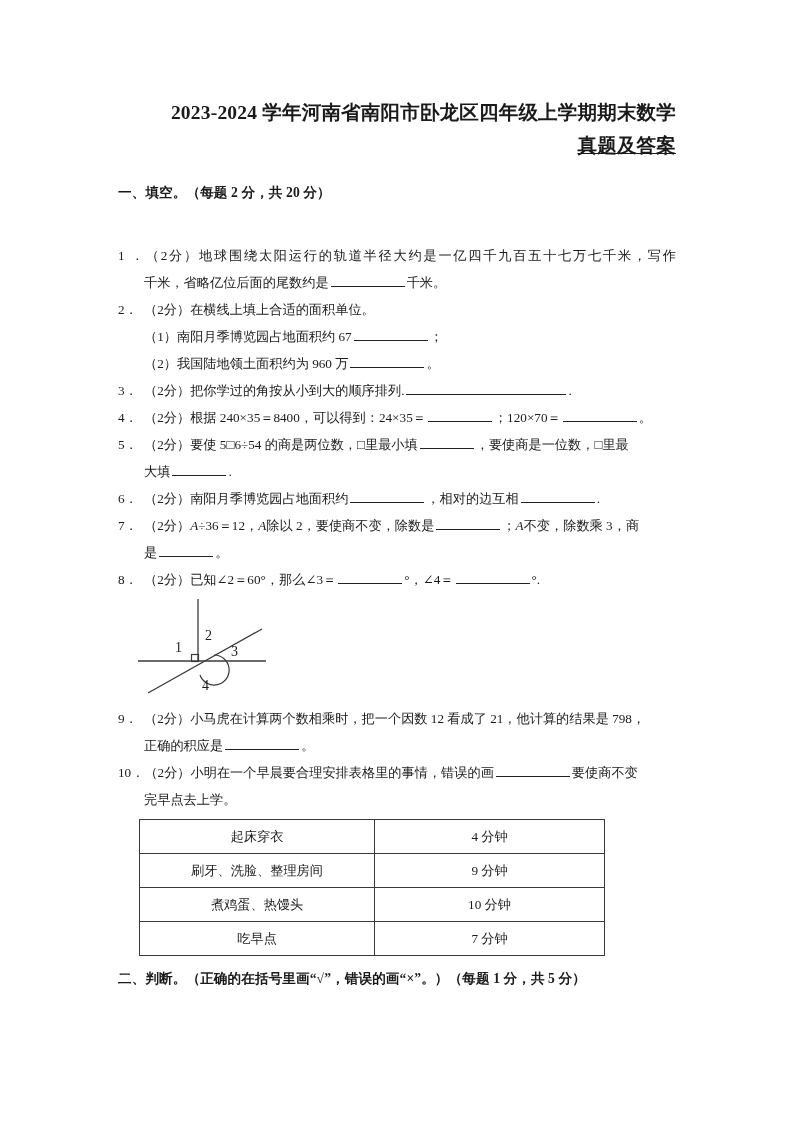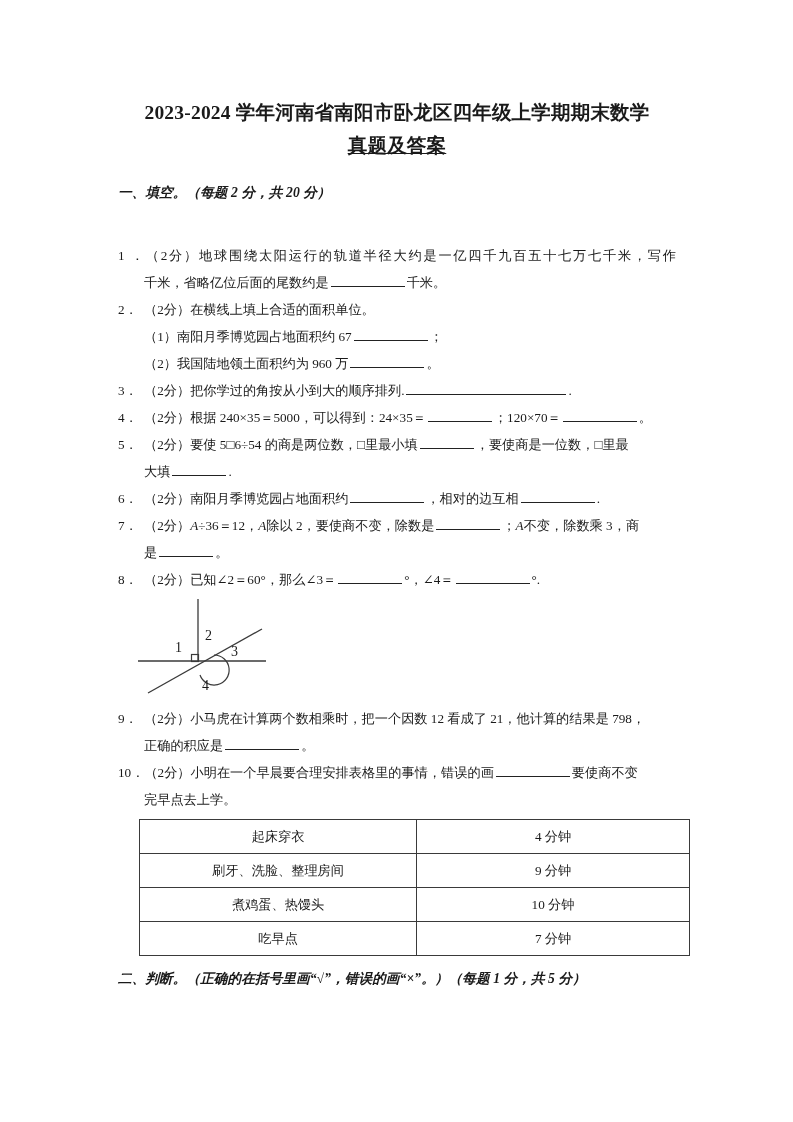--- a/index.html
+++ b/index.html
@@ -21,36 +21,35 @@
     left: 118px;
     top: 0;
     width: 558px;
   }
 
   
   .doc-title {
     font-weight: bold;
     font-size: 19.5px;
     line-height: 33px;
-    text-align: center;
+    text-align: right;
     letter-spacing: 0.2px;
     margin-top: 96px;
     margin-bottom: 0;
   }
   .doc-title .ln2 { display: block; text-decoration: underline; }
 
   
   .section-head {
     font-weight: bold;
     font-size: 13.6px;
     line-height: 20px;
     margin-top: 21px;
     margin-bottom: 4px;
     letter-spacing: 0.1px;
-    font-style: italic;
   }
 
   
   .q {
     font-size: 13.2px;
     line-height: 27px;
     margin: 0;
     padding: 0;
     position: relative;
     text-align: justify;
@@ -91,21 +90,21 @@
   
   .figure-wrap {
     margin: 2px 0 4px 18px;
     height: 106px;
   }
 
   
   .tbl-wrap { margin: 6px 0 0 21px; }
   table.sched {
     border-collapse: collapse;
-    width: 551px;
+    width: 466px;
     font-size: 13.2px;
   }
   table.sched td {
     border: 1px solid #3a3a3a;
     height: 34px;
     text-align: center;
     vertical-align: middle;
     padding: 2px 4px;
   }
   table.sched td.c1 { width: 265px; }
@@ -145,21 +144,21 @@
   </div>
 
   <div class="q">
     <div class="q-row">
       <span class="q-num">3．</span><span>（2分）</span><span>把你学过的角按从小到大的顺序排列.</span><span class="blank b-xxl"></span><span>.</span>
     </div>
   </div>
 
   <div class="q">
     <div class="q-row">
-      <span class="q-num">4．</span><span>（2分）</span><span>根据 240×35＝5000，可以得到：24×35＝</span><span class="blank b-md"></span><span>；120×70＝</span><span class="blank b-lg"></span><span>。</span>
+      <span class="q-num">4．</span><span>（2分）</span><span>根据 240×35＝8400，可以得到：24×35＝</span><span class="blank b-md"></span><span>；120×70＝</span><span class="blank b-lg"></span><span>。</span>
     </div>
   </div>
 
   <div class="q">
     <div class="q-row">
       <span class="q-num">5．</span><span>（2分）</span><span>要使 5□6÷54 的商是两位数，□里最小填</span><span class="blank b-sm"></span><span>，要使商是一位数，□里最</span>
     </div>
     <div class="q-row">
       <span class="q-indent"></span><span>大填</span><span class="blank b-sm"></span><span>.</span>
     </div>

